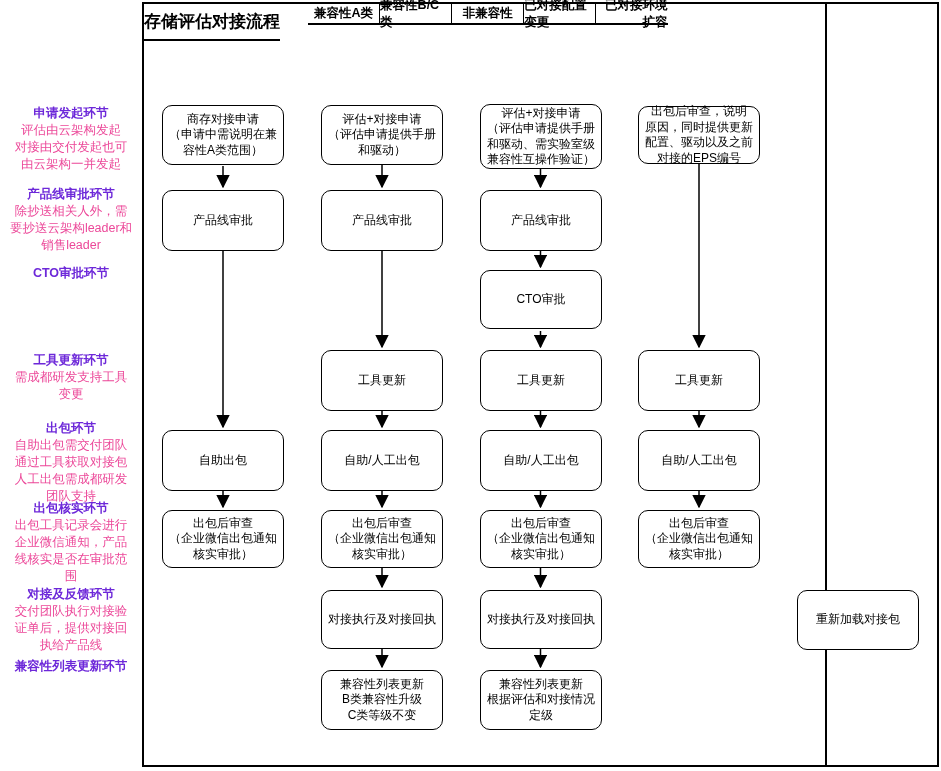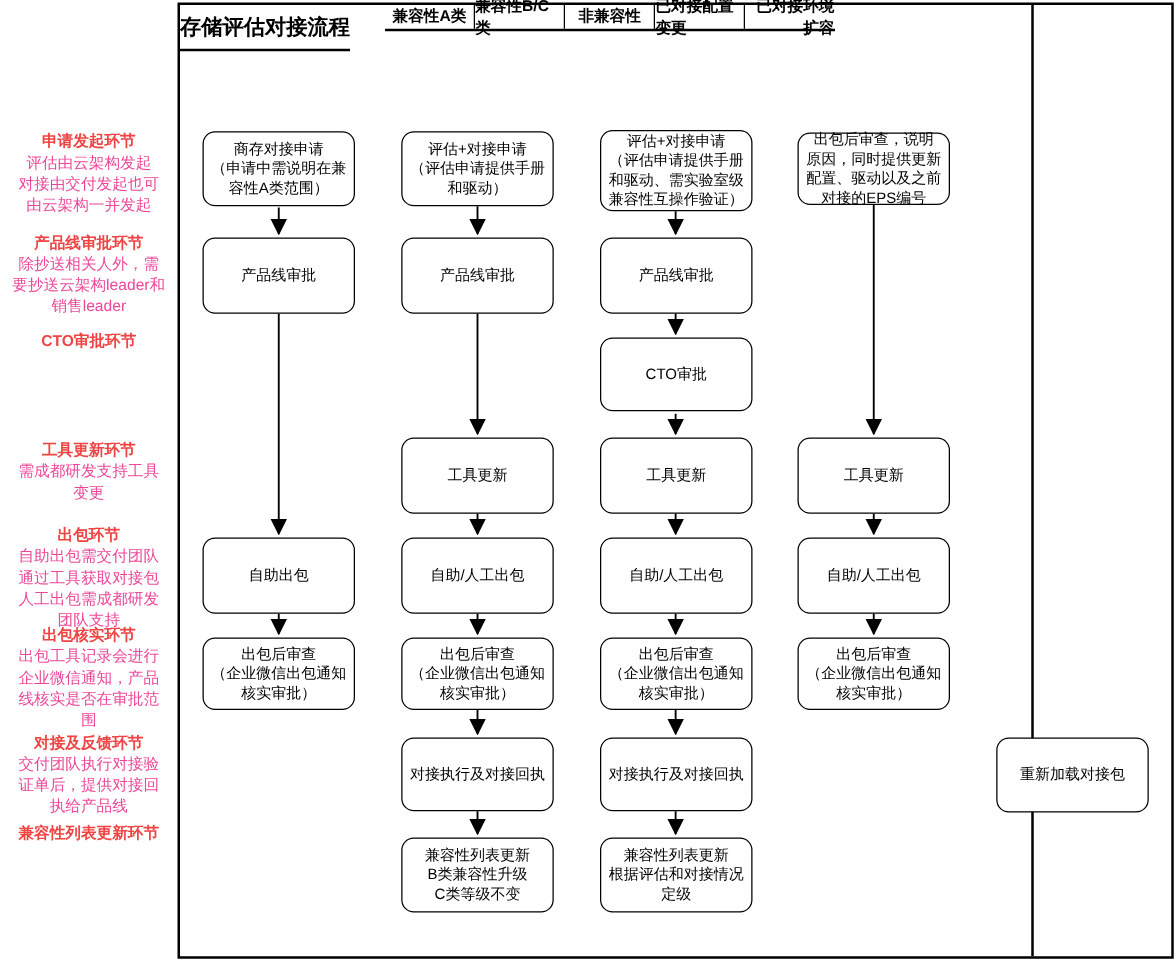--- a/index.html
+++ b/index.html
@@ -2,21 +2,21 @@
 <html><head>
 <meta charset="utf-8">
 <style>
   html,body{margin:0;padding:0;background:#fff;}
   .page{position:relative;width:941px;height:771px;background:#ffffff;
         font-family:"Liberation Sans",sans-serif;color:#000;overflow:hidden;}
 
   
   .side-section{position:absolute;left:0;width:142px;text-align:center;
                 font-size:12.5px;line-height:17px;}
-  .side-head{color:#ef4444;font-weight:bold;}
+  .side-head{color:#6d28d9;font-weight:bold;}
   .side-body{white-space:pre-line;color:#ec4899;}
 
   
   .proc-table{position:absolute;left:142px;top:2px;width:797px;height:765px;
               border:2px solid #000;box-sizing:border-box;display:flex;flex-direction:row;}
   .title-row{height:35px;border-bottom:2px solid #000;display:flex;align-items:center;
              justify-content:center;font-size:17px;font-weight:bold;flex:0 0 auto;}
   .head-row{height:19px;border-bottom:2px solid #000;display:flex;flex:0 0 auto;margin-left:28px;}
   .head-cell{flex:1;display:flex;align-items:center;justify-content:center;
              font-size:12.5px;font-weight:bold;border-right:1.5px solid #000;box-sizing:border-box;}

